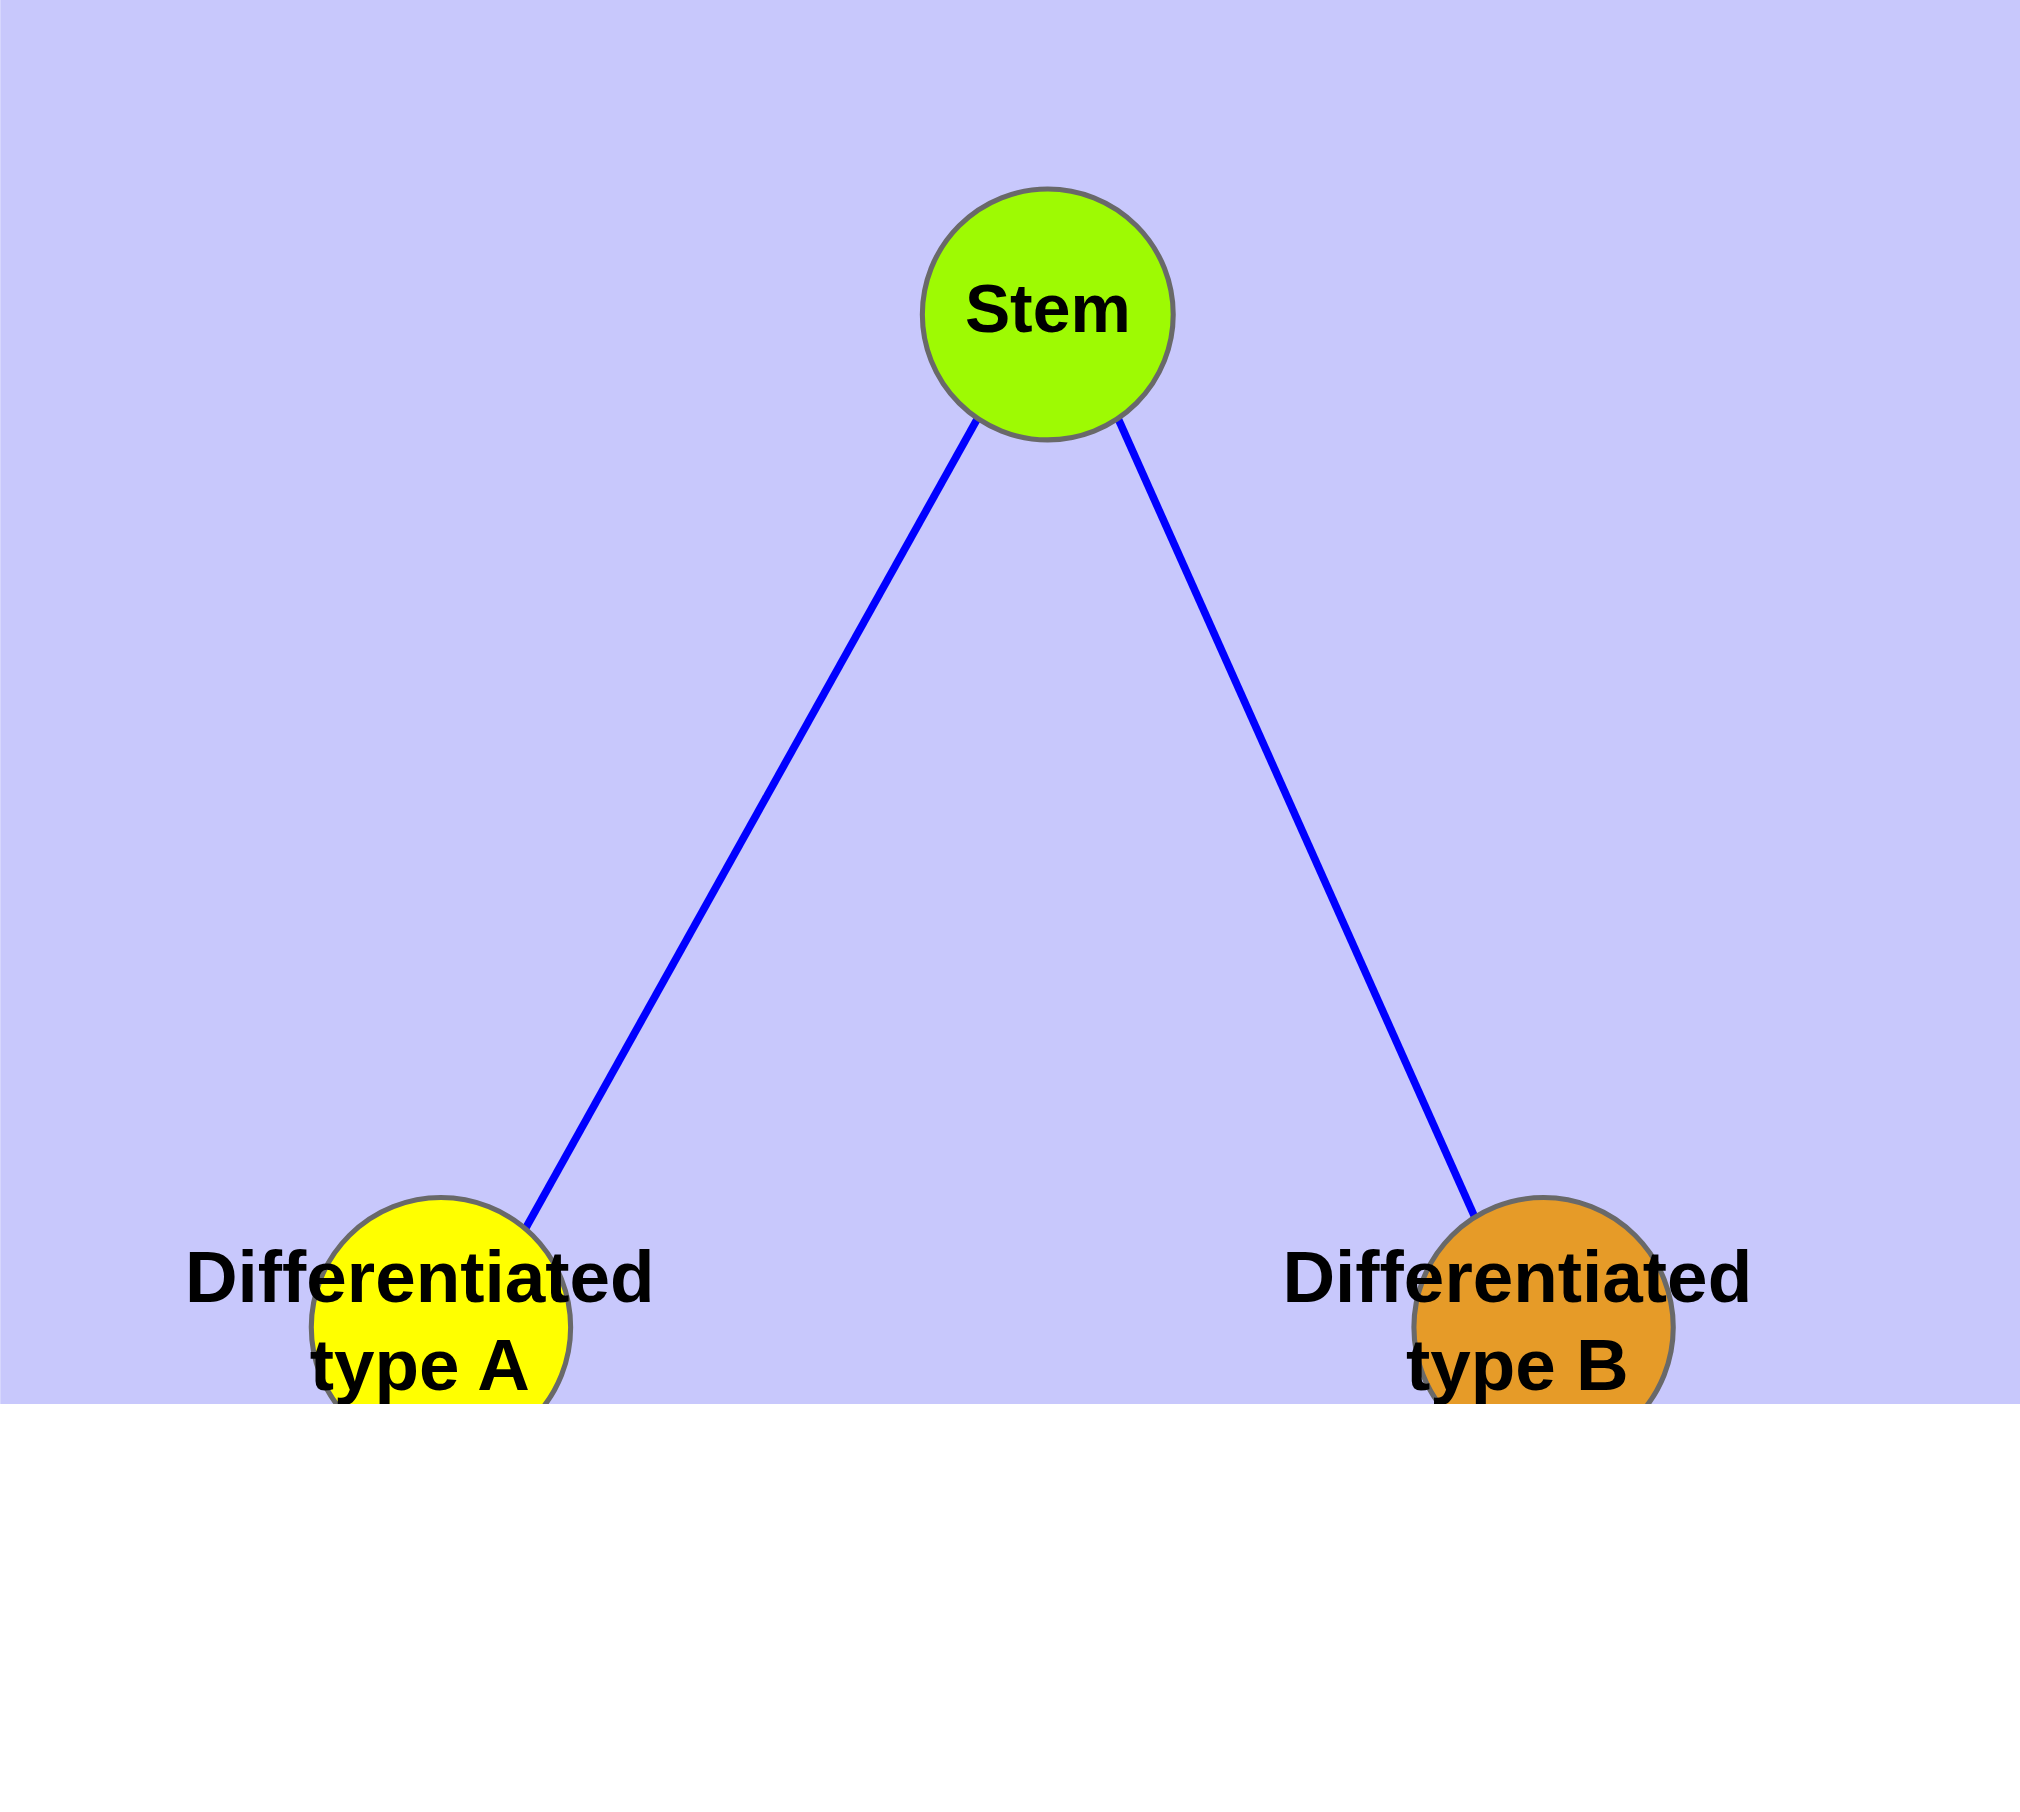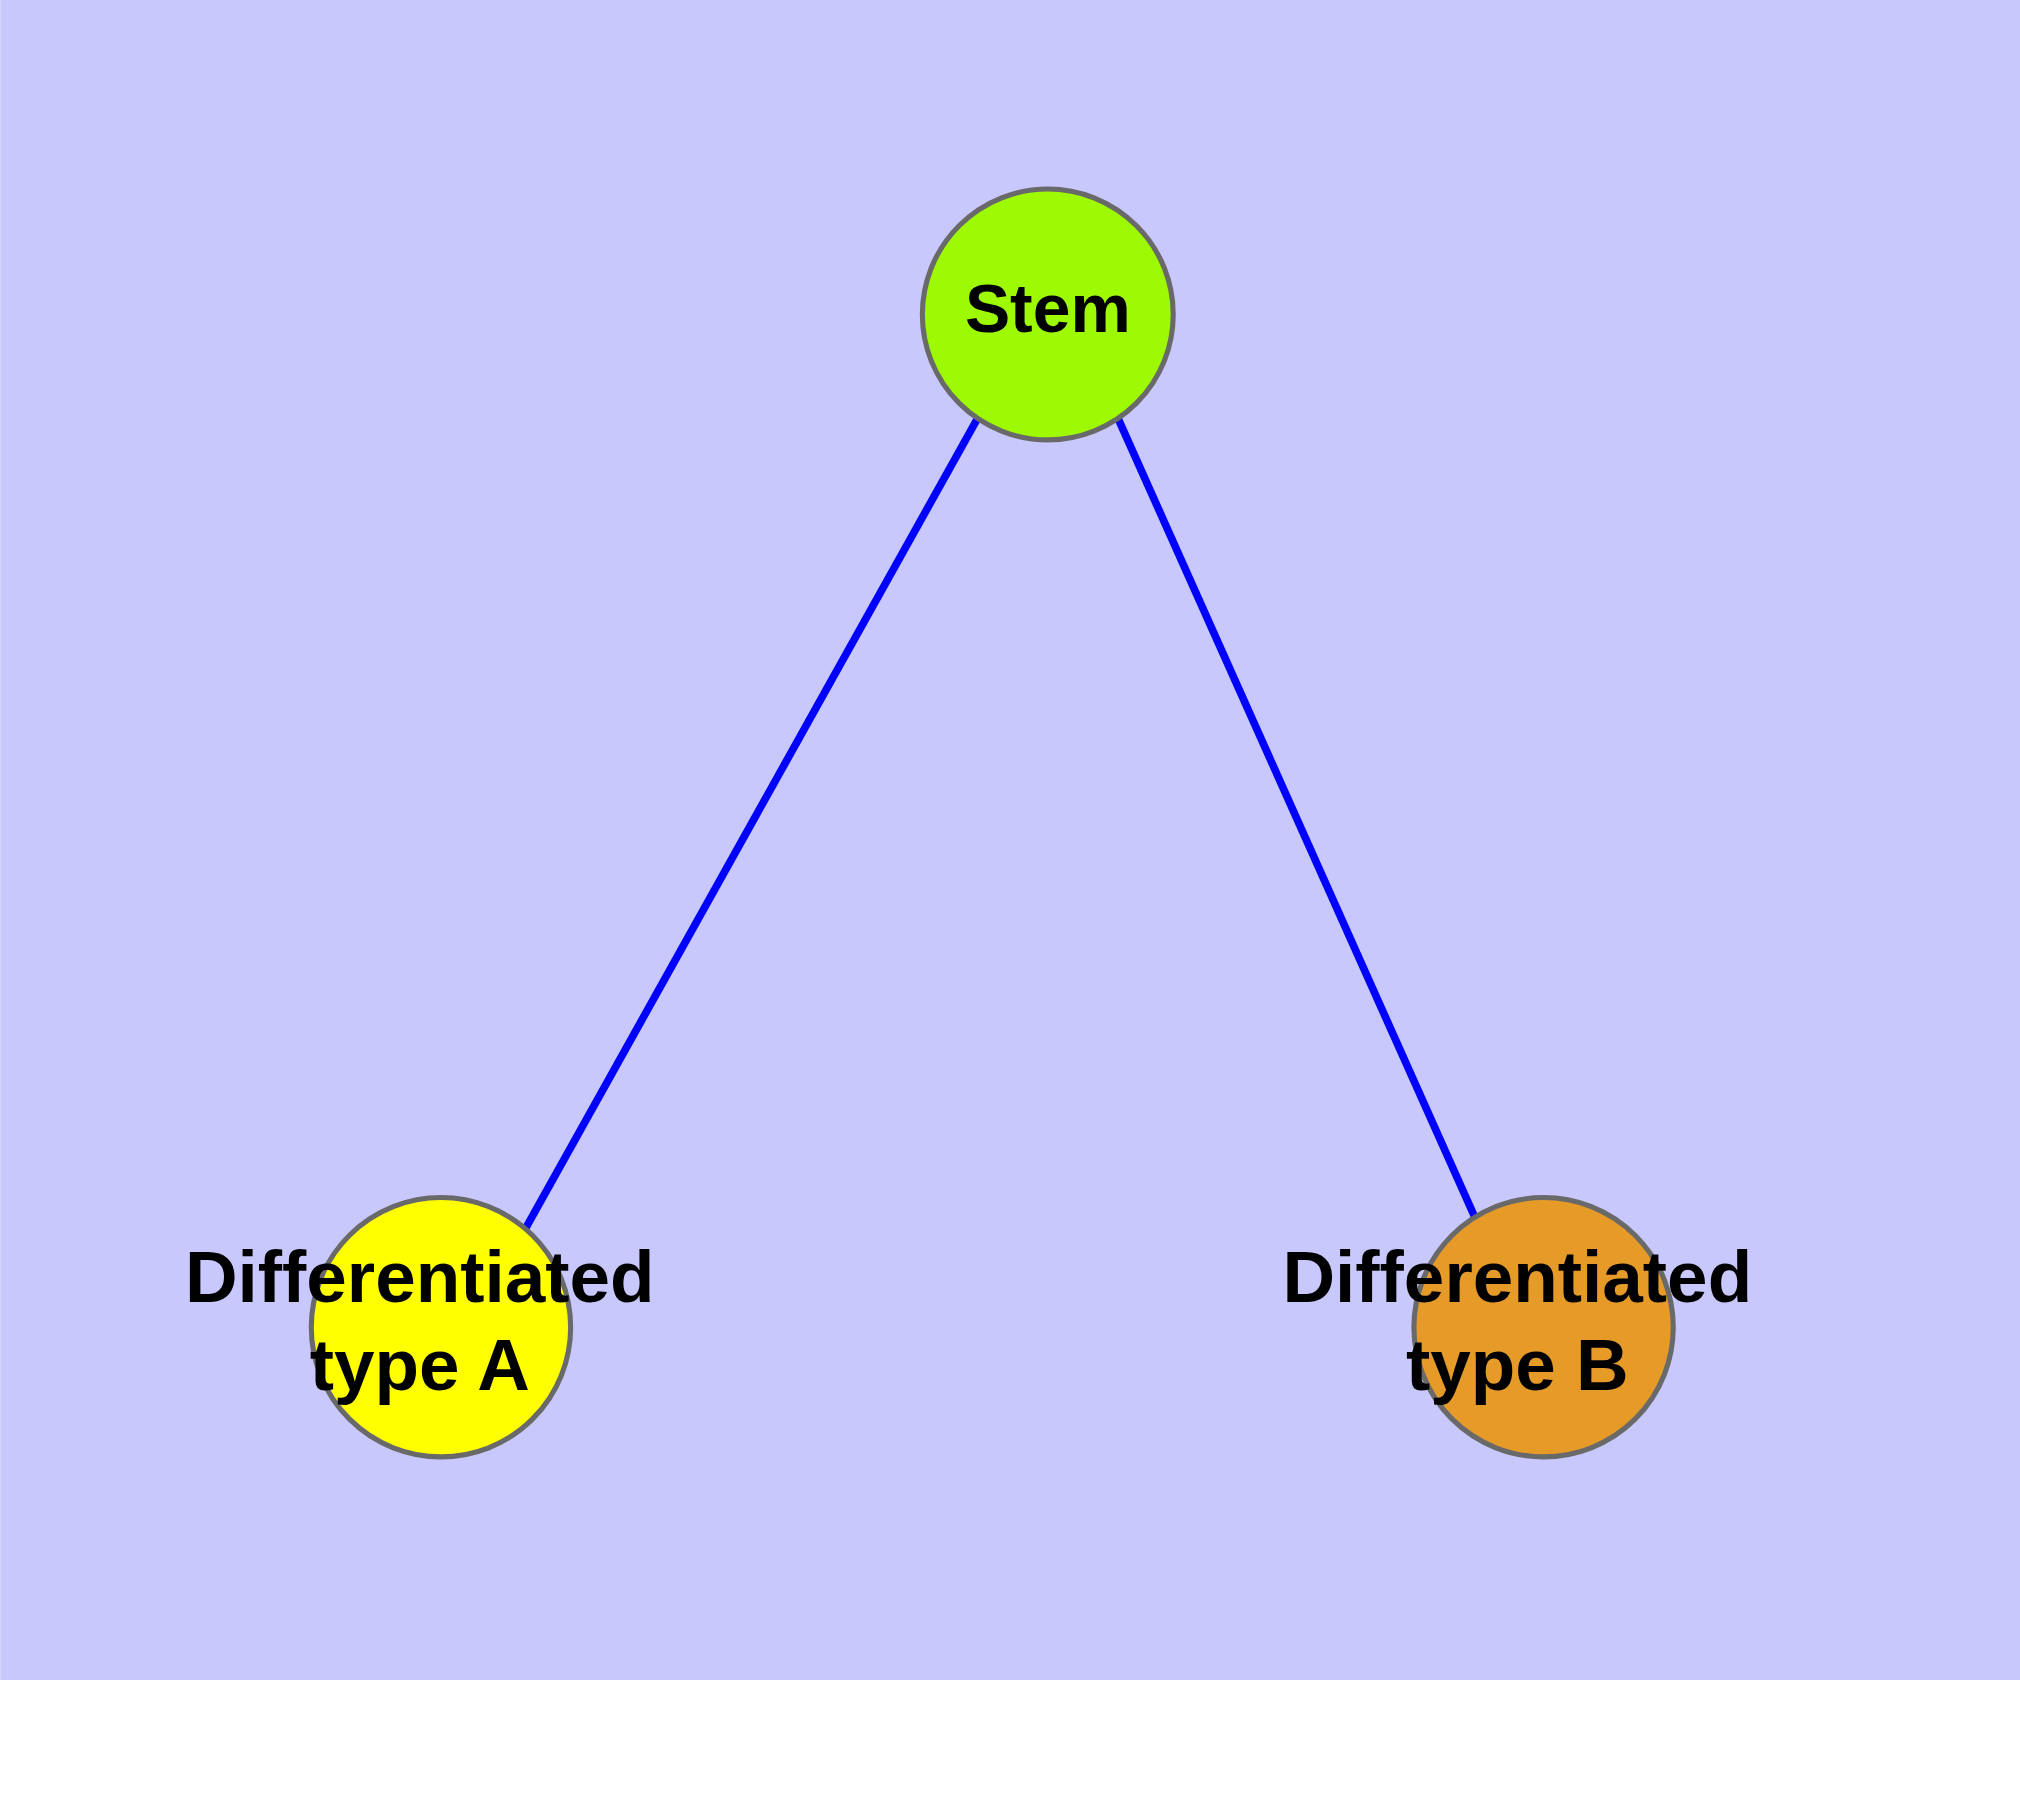--- a/index.html
+++ b/index.html
@@ -42,21 +42,21 @@
   .label-stem {
     font-size: 80px;
   }
   .label-leaf {
     font-size: 86px;
   }
 </style>
 </head>
 <body>
 
-<div id="canvas" style="width: 2021px; height: 1680px;">
+<div id="canvas" style="width: 2021px; height: 1404px;">
   <svg id="graph-svg" viewBox="0 0 2384 2138" xmlns="http://www.w3.org/2000/svg">
 
     <rect id="bg-rect" x="0" y="0" width="2384" height="2138" fill="#C8C8FC"></rect>
 
     <g id="edge-layer">
         <line class="edge-line" x1="1153" y1="494" x2="620" y2="1449" stroke="#0000FF"></line>
         <line class="edge-line" x1="1319" y1="494" x2="1742" y2="1441" stroke="#0000FF"></line>
       </g>
 
     <g id="node-layer">

